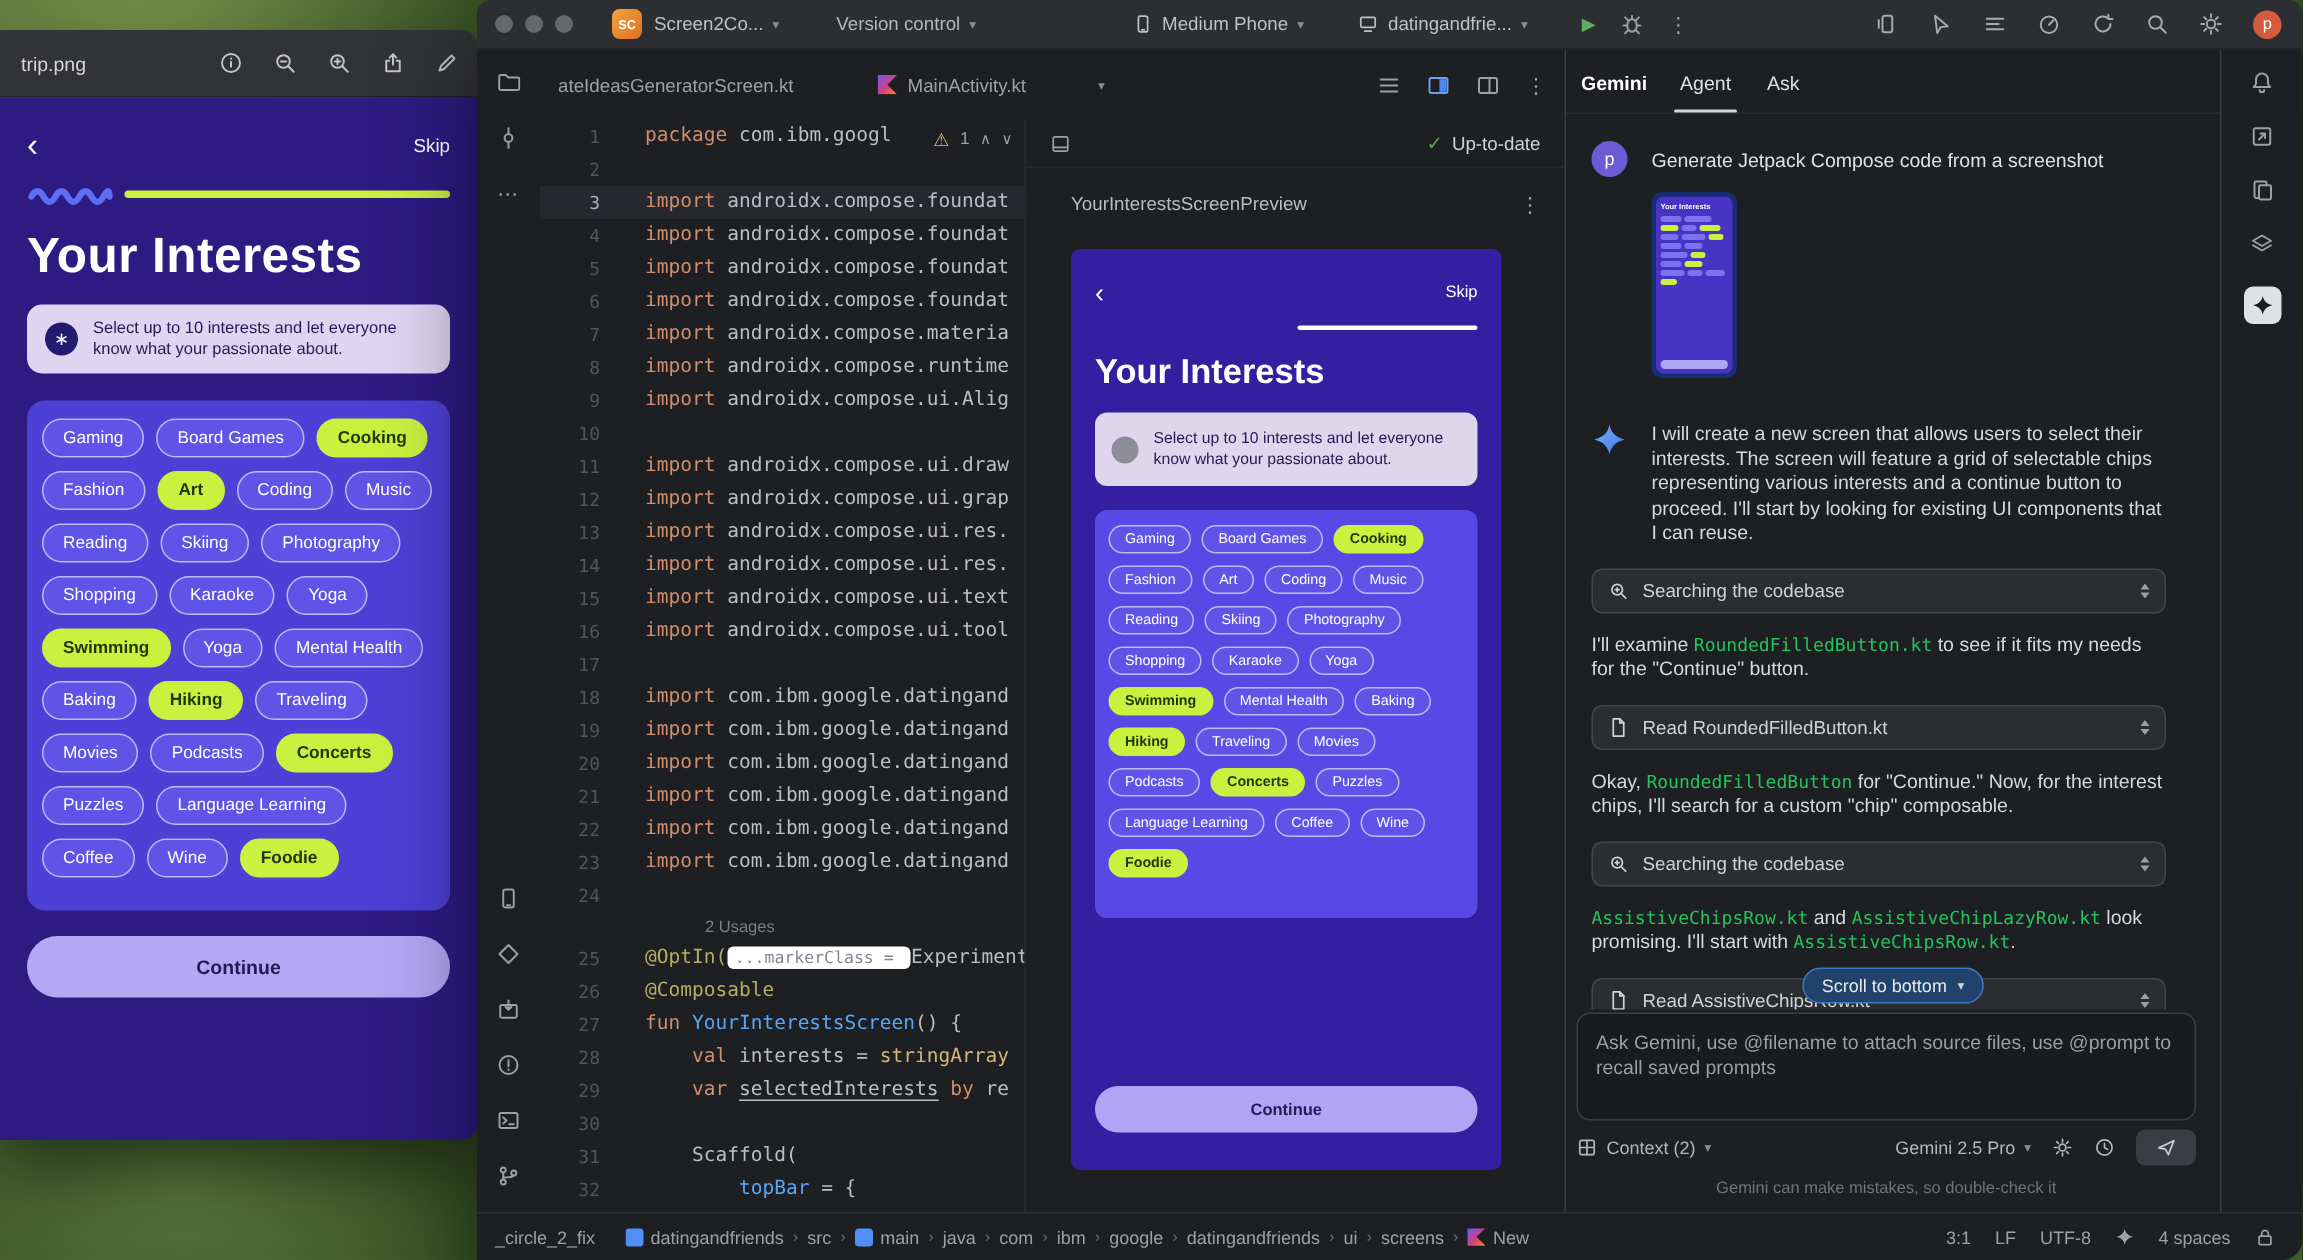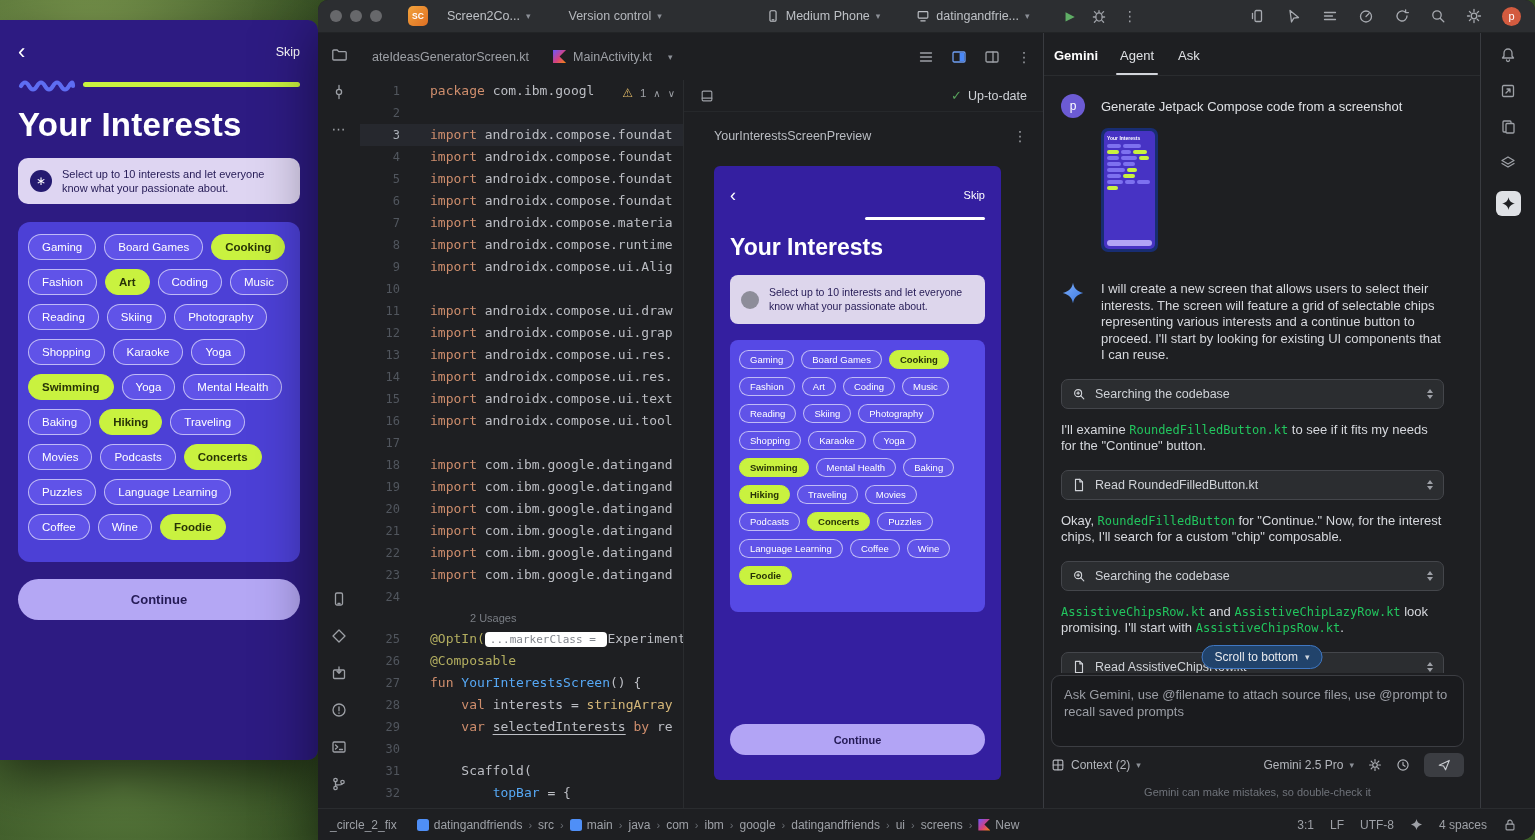--- a/index.html
+++ b/index.html
@@ -46,37 +46,37 @@
   .phone-a .scr-continue{margin-top:17px;height:41px;background:#b4a7f4;font-size:13px;flex:none;}
 
   
   .ide{position:absolute;left:318px;top:0;width:1217px;height:840px;background:#1e1f22;border-radius:10px 10px 14px 0;
     overflow:hidden;box-shadow:0 24px 60px rgba(0,0,0,.5);}
   .titlebar{position:absolute;left:0;top:0;right:0;height:33px;background:#2c2e31;border-bottom:1px solid #222426;
     display:flex;align-items:center;padding:0 14px 0 12px;color:#bdc0c5;font-size:12.5px;}
   .lights{display:flex;gap:8px;margin-right:26px;}
   .light{width:12px;height:12px;border-radius:50%;background:#67686b;}
   .badge-sc{width:20px;height:20px;border-radius:5px;background:linear-gradient(135deg,#f2a33c,#df6f23);color:#fff;
-    font-size:8.5px;font-weight:700;display:flex;align-items:center;justify-content:center;margin-right:19px;}
+    font-size:8.5px;font-weight:700;display:flex;align-items:center;justify-content:center;margin-right:8px;}
   .tb-item{display:flex;align-items:center;gap:6px;white-space:nowrap;}
   .chev{font-size:9px;color:#8c9096;}
   .tb-vcs{margin-left:38px;color:#b4b7bc;}
   .tb-mid{margin-left:104px;display:flex;gap:36px;align-items:center;}
   .tb-run{display:flex;align-items:center;gap:16px;margin-left:36px;color:#9da0a6;}
   .run{color:#5fad65;font-size:12px;}
   .kebab{font-size:14px;color:#9da0a6;}
   .tb-icons{margin-left:auto;display:flex;gap:20px;align-items:center;color:#a7aab0;}
   .avatar{width:19px;height:19px;border-radius:50%;background:#d35b3f;color:#fff;font-size:11px;display:flex;align-items:center;justify-content:center;}
 
   .left-strip{position:absolute;left:0;top:33px;width:42px;bottom:32px;display:flex;flex-direction:column;align-items:center;
     padding:14px 0 16px;gap:21px;color:#9da0a6;}
   .strip-spacer{flex:1;}
   .dots{font-size:14px;letter-spacing:1px;color:#9da0a6;}
 
-  .tabbar{position:absolute;left:42px;top:33px;width:683px;height:47px;display:flex;align-items:stretch;color:#9da0a6;}
+  .tabbar{position:absolute;left:42px;top:33px;width:683px;height:47px;display:flex;align-items:stretch;color:#9da0a6;gap:32px;}
   .tab{display:flex;align-items:center;gap:7px;padding:0 12px;font-size:12.5px;white-space:nowrap;}
   .tab.active{color:#dfe1e5;box-shadow:inset 0 -2px 0 #a0a4ab;}
   .tab-close{margin-left:3px;font-size:13px;color:#9da0a6;}
   .kt-icon{width:13px;height:13px;flex:none;background:linear-gradient(135deg,#6b57ff 0%,#d5417f 55%,#f88a0c 100%);
     clip-path:polygon(0 0,100% 0,50% 50%,100% 100%,0 100%);}
   .tab-chev{align-self:center;margin-left:4px;}
   .tab-tools{margin-left:auto;display:flex;align-items:center;gap:17px;padding-right:12px;}
 
   .editor{position:absolute;left:42px;top:80px;width:323px;bottom:32px;overflow:hidden;
     font-family:"DejaVu Sans Mono",monospace;font-size:13px;}
@@ -173,20 +173,43 @@
     clip-path:polygon(0 0,100% 0,50% 50%,100% 100%,0 100%);border-radius:0;}
   .sb-right{display:flex;align-items:center;gap:16px;margin-left:12px;white-space:nowrap;}
 </style>
 </head>
 <body>
 
 <div class="stage">
   <div class="bg"></div>
 
   <section class="viewer">
+    <header class="viewer-head">
+      <span class="viewer-title">trip.png</span>
+      <span class="viewer-icons">
+        <svg class="ic" viewBox="0 0 16 16">
+            <circle cx="8" cy="8" r="6"></circle>
+            <path d="M8 7.2v3.3M8 5v.2"></path>
+          </svg>
+        <svg class="ic" viewBox="0 0 16 16">
+            <circle cx="7" cy="7" r="4.2"></circle>
+            <path d="M10.2 10.2L13.8 13.8M5.2 7h3.6"></path>
+          </svg>
+        <svg class="ic" viewBox="0 0 16 16">
+            <circle cx="7" cy="7" r="4.2"></circle>
+            <path d="M10.2 10.2L13.8 13.8M5.2 7h3.6M7 5.2v3.6"></path>
+          </svg>
+        <svg class="ic" viewBox="0 0 16 16">
+            <path d="M5.5 6.5H3.5v7h9v-7h-2M8 2.2v7M5.8 4.4L8 2.2l2.2 2.2"></path>
+          </svg>
+        <svg class="ic" viewBox="0 0 16 16">
+            <path d="M3 13l1-3 7-7 2 2-7 7-3 1z"></path>
+          </svg>
+      </span>
+    </header>
     <div class="phone-a">
       <div class="scr-head">
         <span class="scr-back">‹</span>
         <span class="scr-skip">Skip</span>
       </div>
       <div class="scr-progress">
         <svg width="58" height="16" viewBox="0 0 58 16">
           <path d="M3 10 Q7 3 11 10 T19 10 T27 10 T35 10 T43 10 T51 10 T55 10" stroke="#5e6df2" stroke-width="4.2" fill="none" stroke-linecap="round"></path>
         </svg>
         <span class="prog-line"></span>

